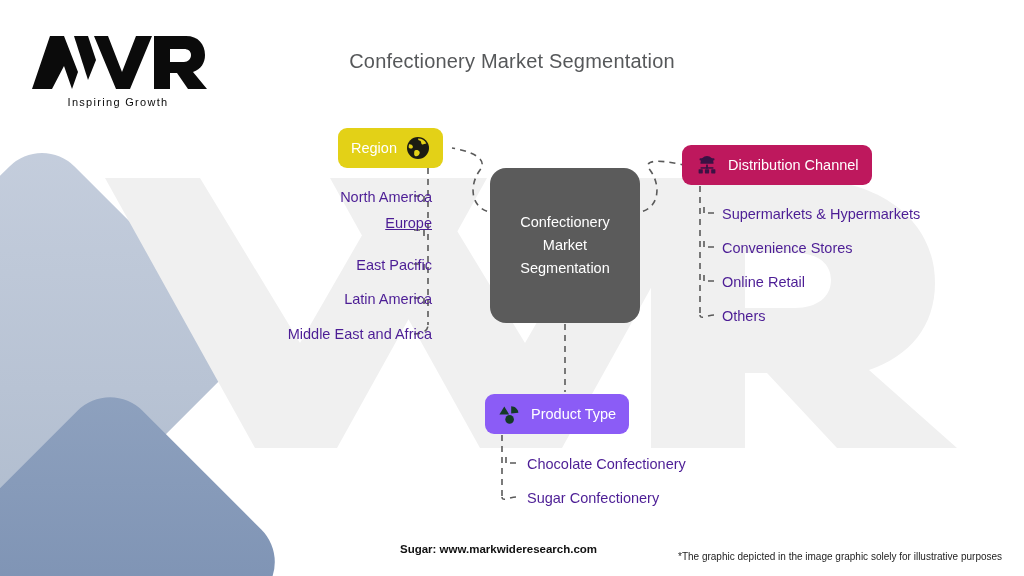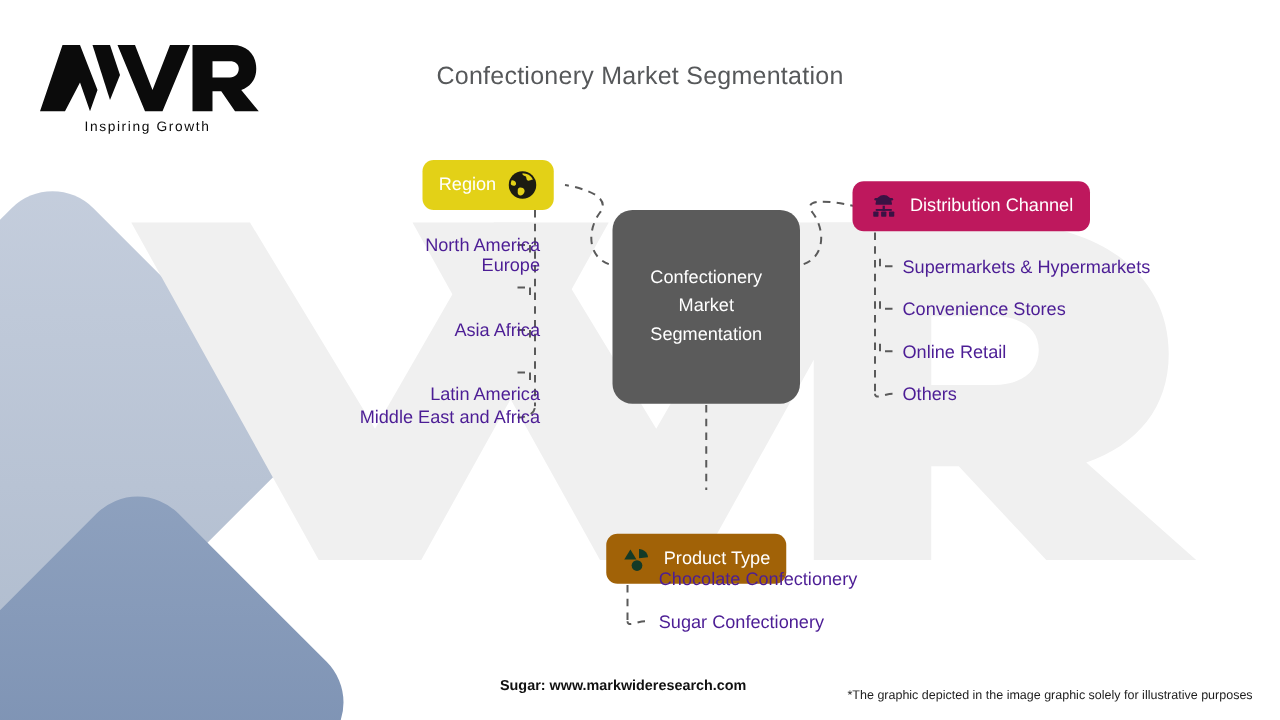--- a/index.html
+++ b/index.html
@@ -152,22 +152,21 @@
   #badge-distribution {
     left: 682px;
     top: 145px;
     background: #be185d;
   }
   #badge-distribution .badge-icon  { margin-right: 9px; }
 
   #badge-product {
     left: 485px;
     top: 394px;
-    background: #a16207;
-    margin-top: 33px;
+    background: #8b5cf6;
   }
   #badge-product .badge-icon { margin-right: 9px; }
 
   
   .leaf {
     position: absolute;
     font-size: 14.5px;
     color: #4c1d95;
     white-space: nowrap;
   }
@@ -262,23 +261,23 @@
     <span class="badge-icon">
       <svg width="24" height="24" viewBox="0 0 24 24">
         <circle cx="12" cy="12" r="11" fill="#1c1c12"></circle>
         <path d="M12 2.5 a9.5 9.5 0 0 1 8.4 5.1 c-2.2 .4 -3.6 1.6 -4.6 .6 c-1.1 -1.1 -.2 -2.6 -1.6 -3.4 c-1 -.6 -2.3 -.3 -2.2 -2.3 z" fill="#e3d117"></path>
         <path d="M3.2 8.3 c1.6 -.2 3.2 .6 3.6 2 c.4 1.4 -.6 2.3 -1.9 2.3 c-1.1 0 -1.9 -.6 -2.3 -1.4 a9.6 9.6 0 0 1 .6 -2.9 z" fill="#e3d117"></path>
         <path d="M9.3 14.2 c1.8 -.5 3.6 .2 4.2 1.6 c.6 1.4 -.2 2.8 -1.2 3.7 c-1 .9 -2.6 1.2 -3.5 .2 c-1 -1.1 -.5 -2.3 -.6 -3.5 c0 -.8 .3 -1.7 1.1 -2 z" fill="#e3d117"></path>
       </svg>
     </span>
   </div>
   <div class="leaf leaf-left" style="top:189px;">North America</div>
-  <div class="leaf leaf-left" style="top:205px;">Europe</div>
-  <div class="leaf leaf-left" style="top:257px;">Asia Africa</div>
-  <div class="leaf leaf-left" style="top:308px;">Latin America</div>
+  <div class="leaf leaf-left" style="top:215px;text-decoration:underline;">Europe</div>
+  <div class="leaf leaf-left" style="top:257px;">East Pacific</div>
+  <div class="leaf leaf-left" style="top:291px;">Latin America</div>
   <div class="leaf leaf-left" style="top:326px;">Middle East and Africa</div>
 
   <div class="badge" id="badge-distribution">
     <span class="badge-icon">
       <svg width="24" height="24" viewBox="0 0 24 24">
         <path d="M5.5 9.5 a6.5 6.5 0 0 1 13 0 v1.2 h-13 z" fill="#3a1244"></path>
         <rect x="4.5" y="5.3" width="15" height="2.1" rx="1" fill="#3a1244"></rect>
         <rect x="11.1" y="11.6" width="1.8" height="4.1" fill="#3a1244"></rect>
         <rect x="5.6" y="14.2" width="12.8" height="1.5" fill="#3a1244"></rect>
         <rect x="3.6" y="16.2" width="4.2" height="4.2" rx="0.6" fill="#3a1244"></rect>

